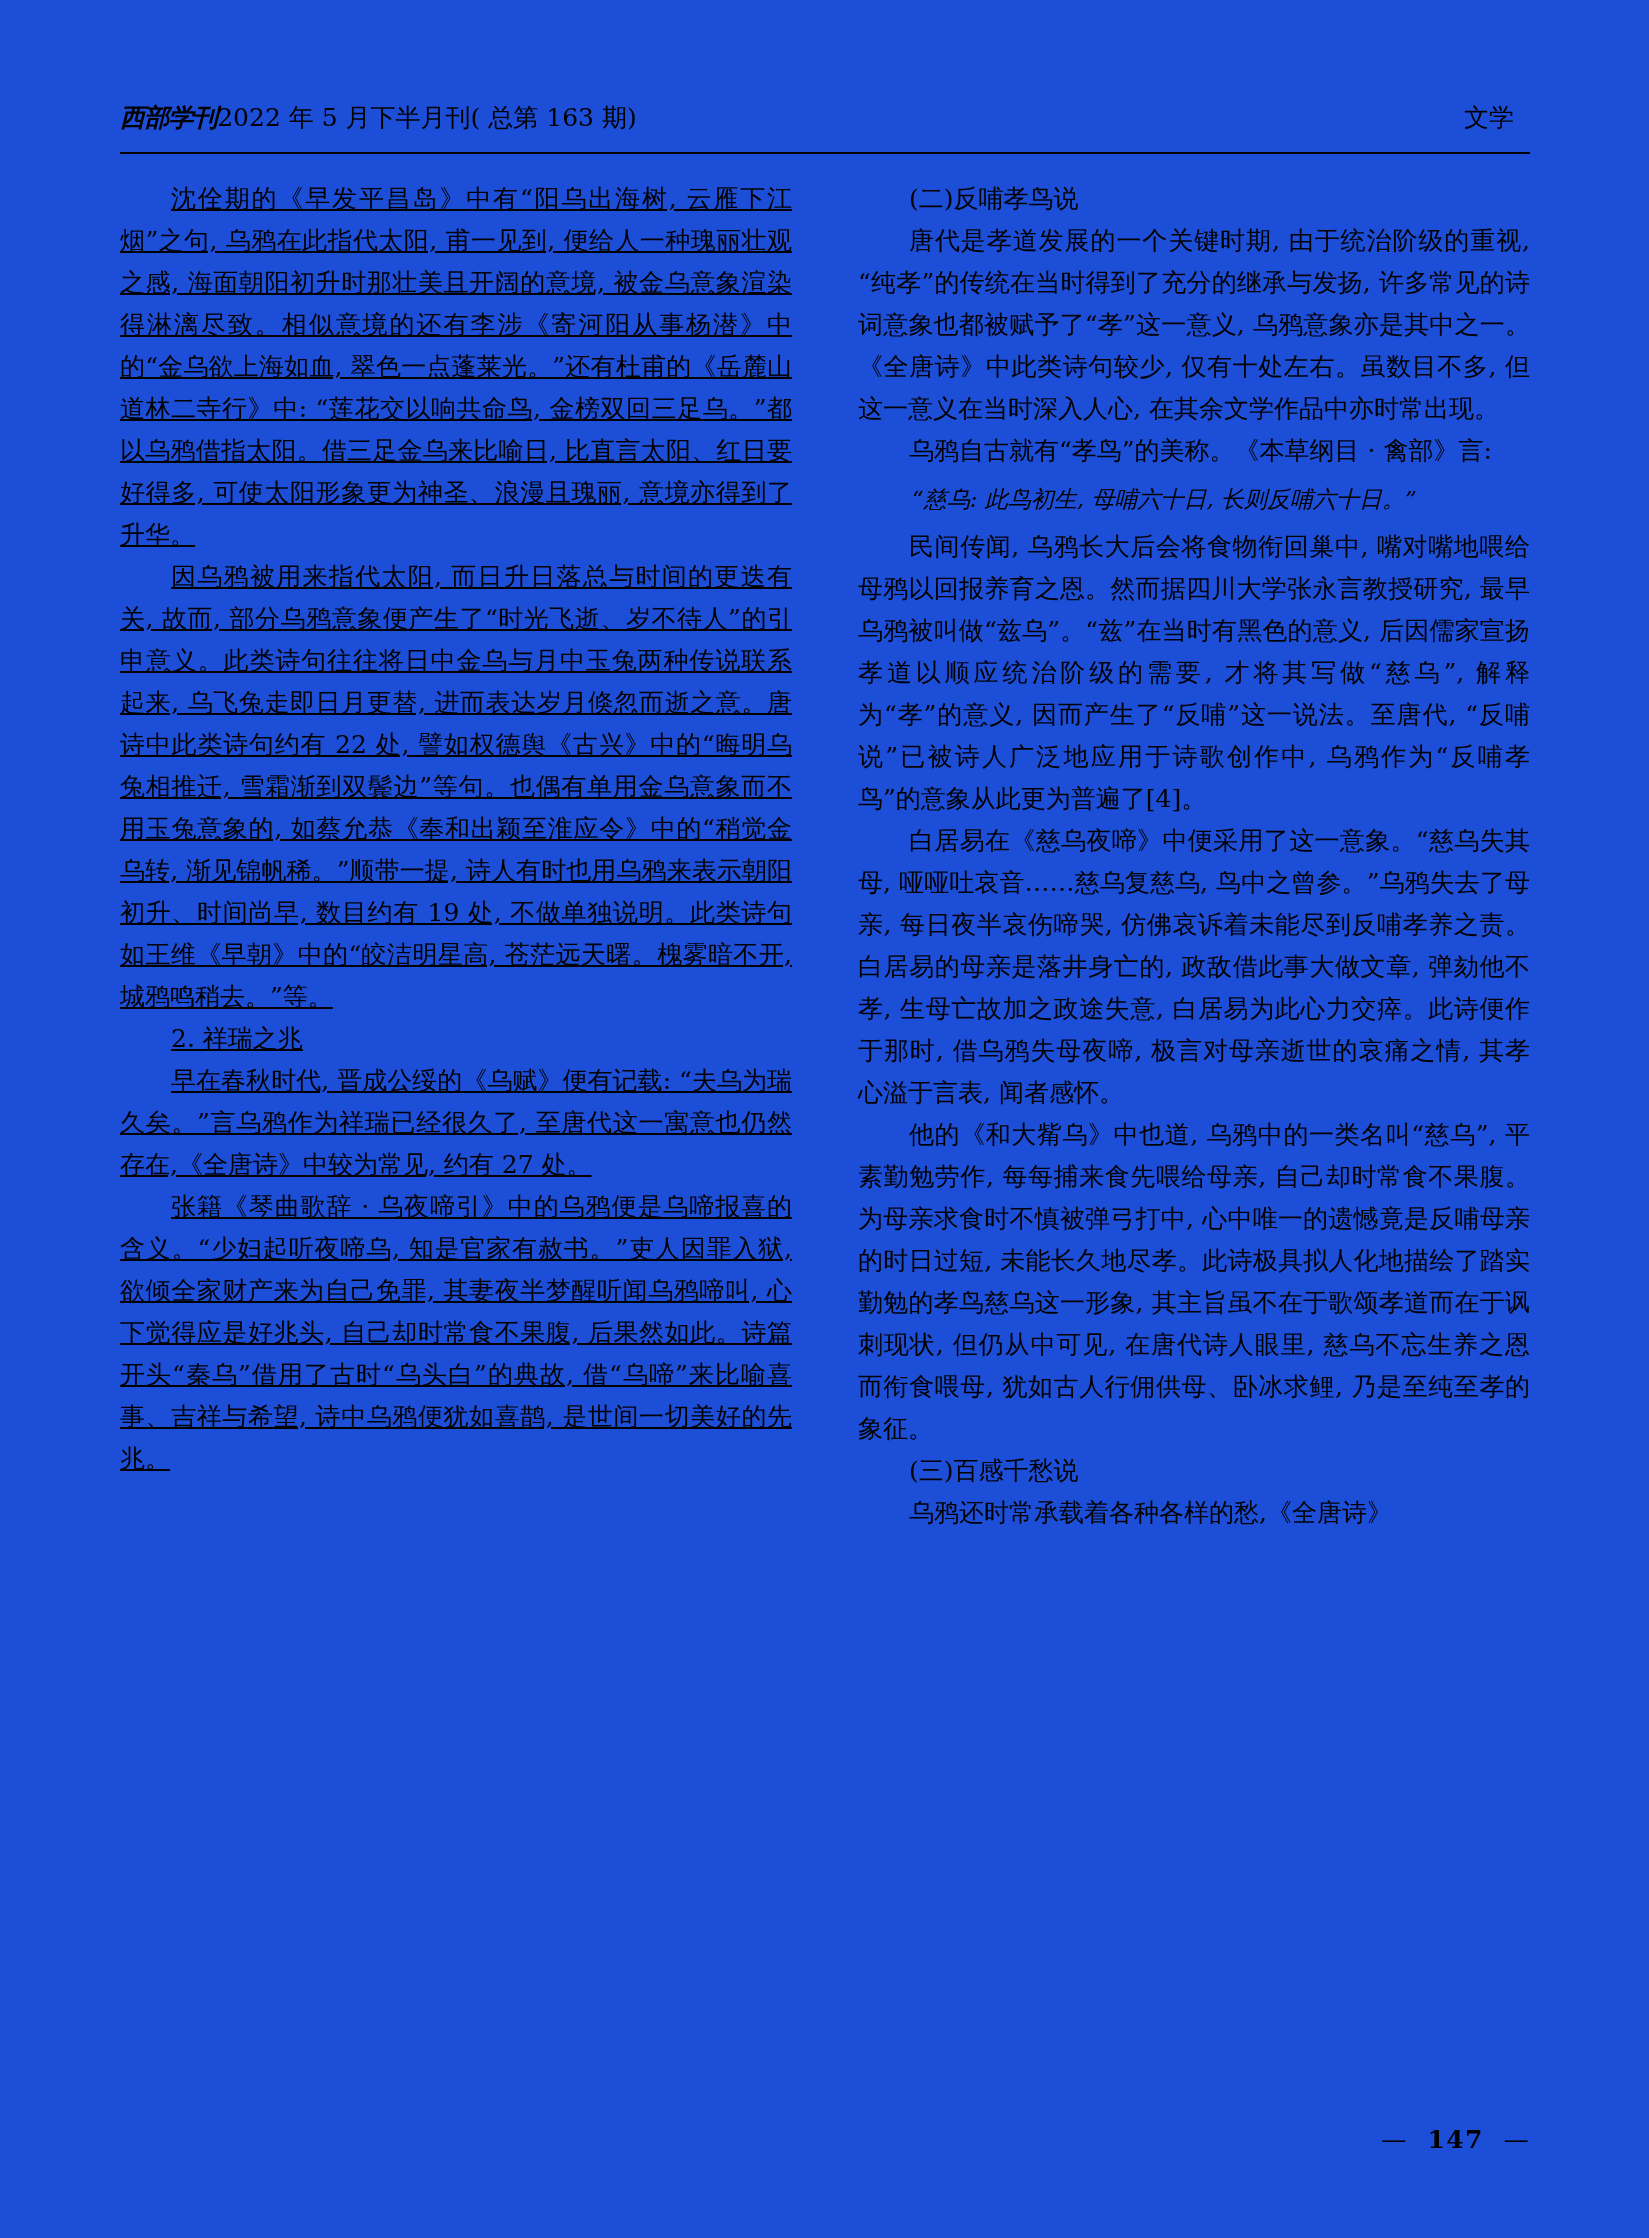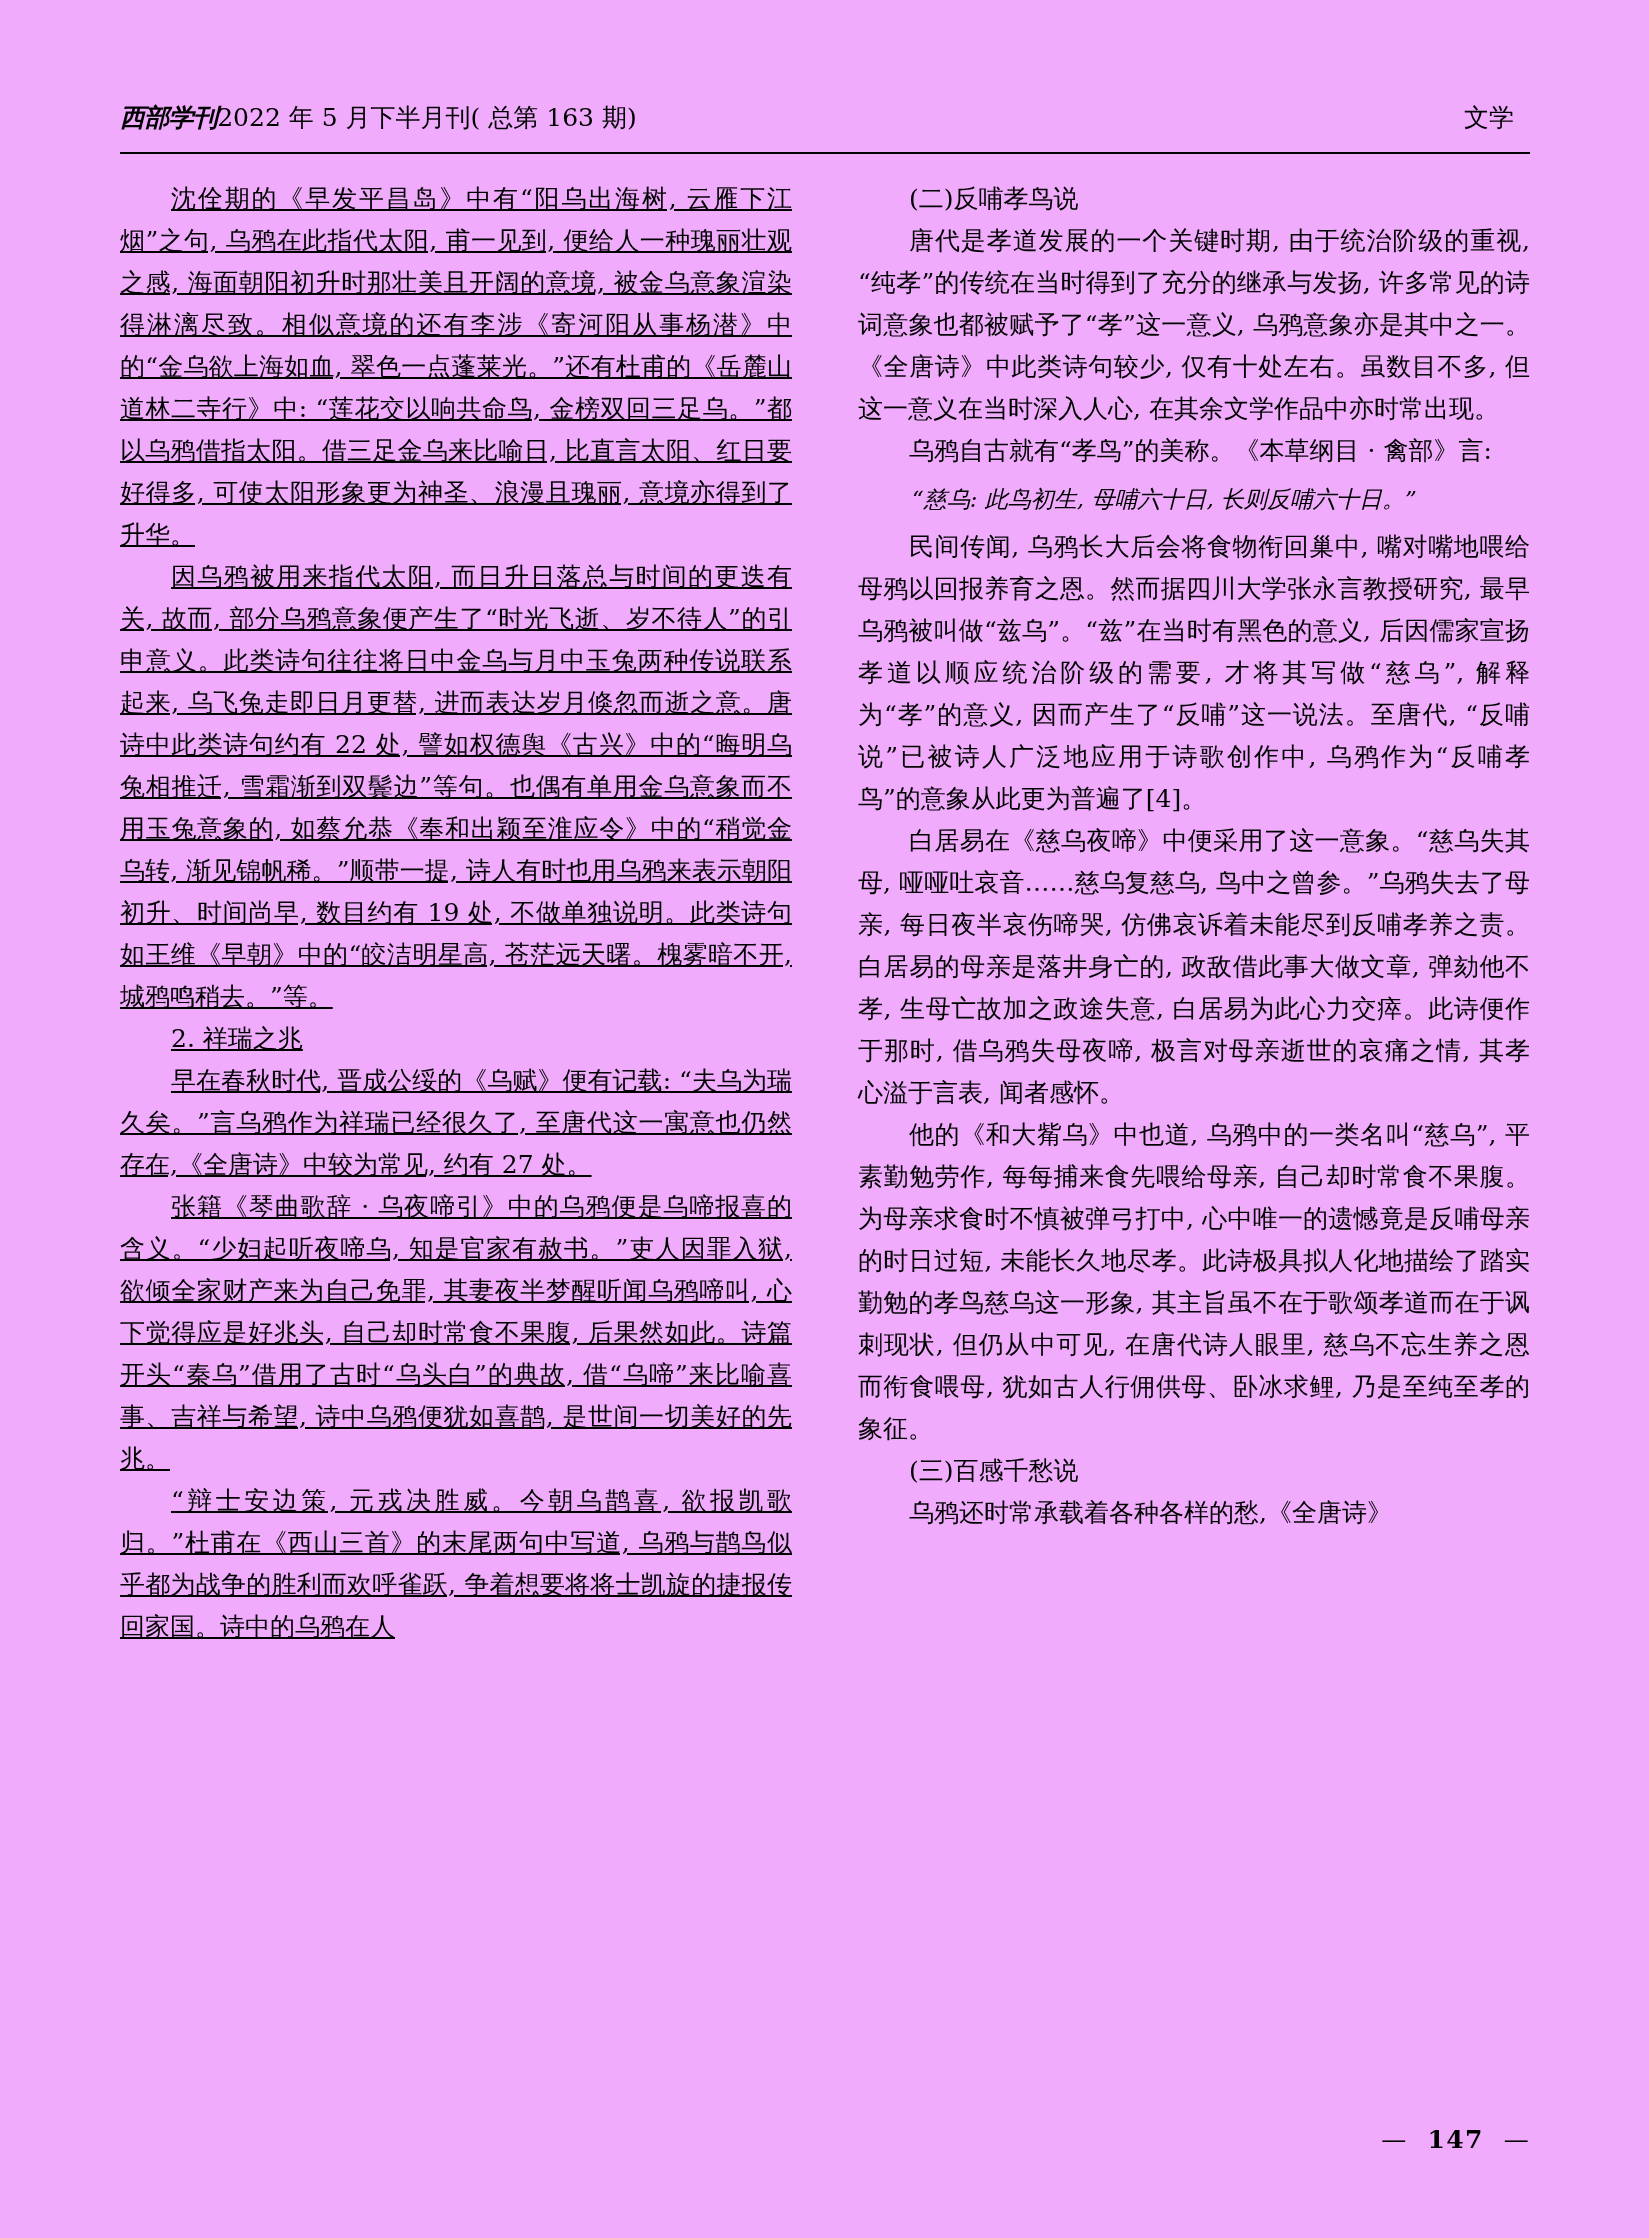--- a/index.html
+++ b/index.html
@@ -13,21 +13,21 @@
     font-family: "DejaVu Serif", "Liberation Serif", serif;
     color: #000000;
     position: relative;
     overflow: hidden;
   }
   .page {
     position: absolute;
     left: 0; top: 0;
     width: 1650px;
     height: 2239px;
-    background: #f0abfc;
+    background: #1d4ed8;
   }
   
   .header {
     position: absolute;
     left: 120px;
     top: 100px;
     width: 1410px;
     height: 47px;
   }
   .header-left {
@@ -122,21 +122,20 @@
   <div class="header-rule"></div>
 
   <div class="columns">
 
     <div class="col col-left">
       <p class="para">沈佺期的《早发平昌岛》中有“阳乌出海树, 云雁下江烟”之句, 乌鸦在此指代太阳, 甫一见到, 便给人一种瑰丽壮观之感, 海面朝阳初升时那壮美且开阔的意境, 被金乌意象渲染得淋漓尽致。相似意境的还有李涉《寄河阳从事杨潜》中的“金乌欲上海如血, 翠色一点蓬莱光。”还有杜甫的《岳麓山道林二寺行》中: “莲花交以响共命鸟, 金榜双回三足乌。”都以乌鸦借指太阳。借三足金乌来比喻日, 比直言太阳、红日要好得多, 可使太阳形象更为神圣、浪漫且瑰丽, 意境亦得到了升华。</p>
       <p class="para">因乌鸦被用来指代太阳, 而日升日落总与时间的更迭有关, 故而, 部分乌鸦意象便产生了“时光飞逝、岁不待人”的引申意义。此类诗句往往将日中金乌与月中玉兔两种传说联系起来, 乌飞兔走即日月更替, 进而表达岁月倏忽而逝之意。唐诗中此类诗句约有 22 处, 譬如权德舆《古兴》中的“晦明乌兔相推迁, 雪霜渐到双鬓边”等句。也偶有单用金乌意象而不用玉兔意象的, 如蔡允恭《奉和出颖至淮应令》中的“稍觉金乌转, 渐见锦帆稀。”顺带一提, 诗人有时也用乌鸦来表示朝阳初升、时间尚早, 数目约有 19 处, 不做单独说明。此类诗句如王维《早朝》中的“皎洁明星高, 苍茫远天曙。槐雾暗不开, 城鸦鸣稍去。”等。</p>
       <p class="para">2. 祥瑞之兆</p>
       <p class="para">早在春秋时代, 晋成公绥的《乌赋》便有记载: “夫乌为瑞久矣。”言乌鸦作为祥瑞已经很久了, 至唐代这一寓意也仍然存在,《全唐诗》中较为常见, 约有 27 处。</p>
       <p class="para">张籍《琴曲歌辞 · 乌夜啼引》中的乌鸦便是乌啼报喜的含义。“少妇起听夜啼乌, 知是官家有赦书。”吏人因罪入狱, 欲倾全家财产来为自己免罪, 其妻夜半梦醒听闻乌鸦啼叫, 心下觉得应是好兆头, 自己却时常食不果腹, 后果然如此。诗篇开头“秦乌”借用了古时“乌头白”的典故, 借“乌啼”来比喻喜事、吉祥与希望, 诗中乌鸦便犹如喜鹊, 是世间一切美好的先兆。</p>
-      <p class="para">“辩士安边策, 元戎决胜威。今朝乌鹊喜, 欲报凯歌归。”杜甫在《西山三首》的末尾两句中写道, 乌鸦与鹊鸟似乎都为战争的胜利而欢呼雀跃, 争着想要将将士凯旋的捷报传回家国。诗中的乌鸦在人</p>
     </div>
 
     <div class="col col-right">
       <p class="para">(二)反哺孝鸟说</p>
       <p class="para">唐代是孝道发展的一个关键时期, 由于统治阶级的重视, “纯孝”的传统在当时得到了充分的继承与发扬, 许多常见的诗词意象也都被赋予了“孝”这一意义, 乌鸦意象亦是其中之一。《全唐诗》中此类诗句较少, 仅有十处左右。虽数目不多, 但这一意义在当时深入人心, 在其余文学作品中亦时常出现。</p>
       <p class="para">乌鸦自古就有“孝鸟”的美称。《本草纲目 · 禽部》言:</p>
       <p class="quote">“慈乌: 此鸟初生, 母哺六十日, 长则反哺六十日。”</p>
       <p class="para">民间传闻, 乌鸦长大后会将食物衔回巢中, 嘴对嘴地喂给母鸦以回报养育之恩。然而据四川大学张永言教授研究, 最早乌鸦被叫做“兹乌”。“兹”在当时有黑色的意义, 后因儒家宣扬孝道以顺应统治阶级的需要, 才将其写做“慈乌”, 解释为“孝”的意义, 因而产生了“反哺”这一说法。至唐代, “反哺说”已被诗人广泛地应用于诗歌创作中, 乌鸦作为“反哺孝鸟”的意象从此更为普遍了[4]。</p>
       <p class="para">白居易在《慈乌夜啼》中便采用了这一意象。“慈乌失其母, 哑哑吐哀音……慈乌复慈乌, 鸟中之曾参。”乌鸦失去了母亲, 每日夜半哀伤啼哭, 仿佛哀诉着未能尽到反哺孝养之责。白居易的母亲是落井身亡的, 政敌借此事大做文章, 弹劾他不孝, 生母亡故加之政途失意, 白居易为此心力交瘁。此诗便作于那时, 借乌鸦失母夜啼, 极言对母亲逝世的哀痛之情, 其孝心溢于言表, 闻者感怀。</p>
       <p class="para">他的《和大觜乌》中也道, 乌鸦中的一类名叫“慈乌”, 平素勤勉劳作, 每每捕来食先喂给母亲, 自己却时常食不果腹。为母亲求食时不慎被弹弓打中, 心中唯一的遗憾竟是反哺母亲的时日过短, 未能长久地尽孝。此诗极具拟人化地描绘了踏实勤勉的孝鸟慈乌这一形象, 其主旨虽不在于歌颂孝道而在于讽刺现状, 但仍从中可见, 在唐代诗人眼里, 慈乌不忘生养之恩而衔食喂母, 犹如古人行佣供母、卧冰求鲤, 乃是至纯至孝的象征。</p>

